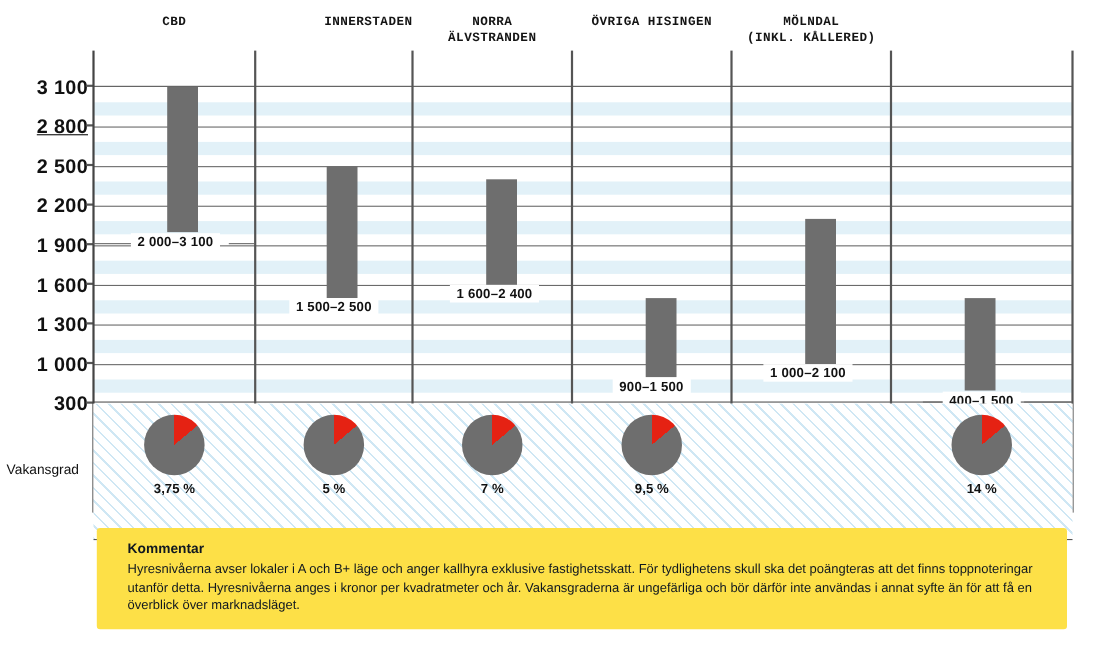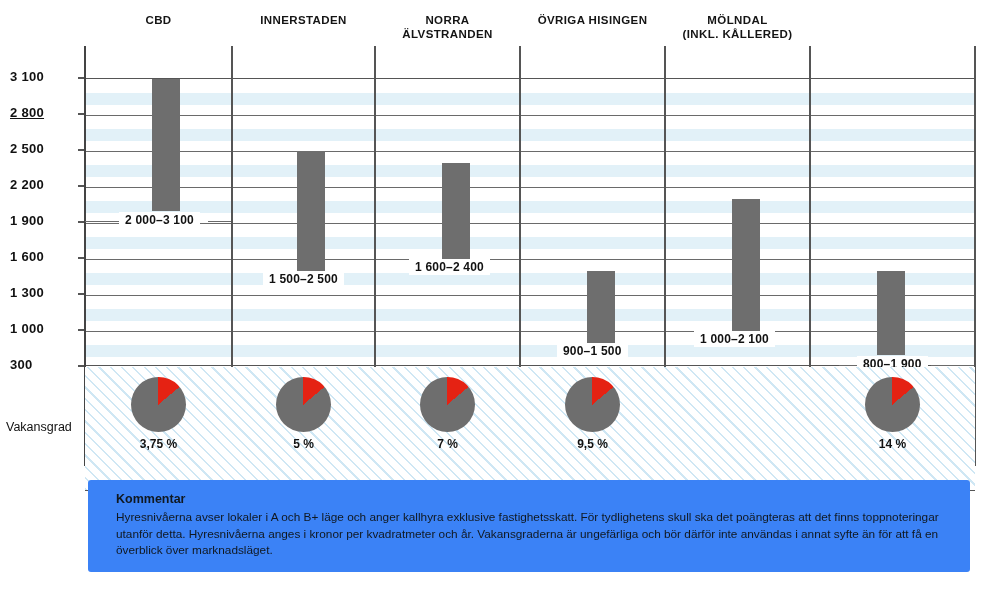--- a/index.html
+++ b/index.html
@@ -7,21 +7,21 @@
     margin: 0; padding: 0;
     width: 1000px; height: 592px;
     background: #ffffff;
     font-family: "Liberation Sans", sans-serif;
     color: #1a1a1a;
     overflow: hidden;
   }
   #root { position: relative; width: 1000px; height: 592px; }
 
   
-  .headers { position: absolute; left: 85px; top: 14px; width: 890px; height: 54px; }
+  .headers { position: absolute; left: 85px; top: 14px; width: 890px; height: 54px; font-family: Liberation Mono, monospace; }
   .col-head {
     position: absolute; top: 0; text-align: center;
     font-size: 11.5px; font-weight: bold; letter-spacing: .4px;
     line-height: 13.5px; color: #141414;
   }
 
   
   .plot {
     position: absolute; left: 85px; top: 78px;
     width: 890px; height: 288px;
@@ -31,22 +31,22 @@
   .band { position: absolute; left: 0; width: 890px; }
   .band.blue { background: #e2f1f8; }
   .gridline { position: absolute; left: 0; width: 890px; height: 1px; background: #6a6a6a; }
 
   
   .vsep { position: absolute; width: 1.5px; background: #555; top: 46px; height: 420px; }
   .vsep.axisline { background: #444; }
 
   
   .ylabel {
-    position: absolute; right: 0; width: 70px; 
-    font-size: 13px; font-weight: bold; color: #111; letter-spacing: .3px;
+    position: absolute; right: 0; width: 70px; text-align: right;
+    font-size: 18px; font-weight: bold; color: #111; letter-spacing: .3px;
   }
   .yticks { position: absolute; left: 0; top: 0; width: 80px; height: 592px; }
   .tickmark { position: absolute; left: 78px; width: 7px; height: 1.5px; background: #555; }
 
   
   .bar { position: absolute; background: #6e6e6e; }
 
   
   .range-label {
     position: absolute; font-size: 12px; font-weight: bold; color: #111;
@@ -70,41 +70,41 @@
   .pie { position: absolute; left: 50%; top: 10px; width: 55px; height: 55px;
          margin-left: -27.5px; border-radius: 50%; }
   .pie-pct {
     position: absolute; left: 0; width: 100%; top: 70px; text-align: center;
     font-size: 12px; font-weight: bold; color: #111;
   }
 
   
   .comment {
     position: absolute; left: 88px; top: 480px; width: 882px; height: 92px;
-    background: #3b82f6; border-radius: 3px; padding: 12px 28px 10px 28px;
+    background: #fde047; border-radius: 3px; padding: 12px 28px 10px 28px;
   }
   .comment h3 {
     margin: 0 0 3px 0; font-size: 12.5px; font-weight: bold; color: #101820;
   }
   .comment p {
     margin: 0; font-size: 11.8px; line-height: 16.5px; color: #101820;
   }
 </style>
 </head>
 <body>
 
 <div id="root">
 
   <div class="headers">
     <div class="col-head" style="left:0px;width:147px;">
       <div>CBD</div>
       <div></div>
       <div></div>
     </div>
-    <div class="col-head" style="left:147px;width:143px;">
+    <div class="col-head" style="left:147px;width:143px;text-align:right;">
       <div>INNERSTADEN</div>
       <div></div>
       <div></div>
     </div>
     <div class="col-head" style="left:290px;width:145px;">
       <div>NORRA</div>
       <div>ÄLVSTRANDEN</div>
       <div></div>
     </div>
     <div class="col-head" style="left:435px;width:145px;">
@@ -183,21 +183,21 @@
   <div class="range-label" style="left:263px; top:271px;">1 500–2 500</div>
 
   <div class="range-label" style="left:409px; top:259px;">1 600–2 400</div>
 
   <div class="range-label" style="left:557px; top:343px;">900–1 500</div>
 
   <div class="range-label" style="left:694px; top:331px;">1 000–2 100</div>
 
   <div class="leader" style="left:839px; top:365px; width:22px;"></div>
   <div class="leader" style="left:931px; top:365px; width:43px;"></div>
-  <div class="range-label" style="left:857px; top:356px;">800–1 900</div>
+  <div class="range-label" style="left:857px; top:356px;">400–1 500</div>
 
   <div class="vac-label">Vakansgrad</div>
   <div class="vac-band">
 
     <div class="pie-cell" style="left:0px;width:147px;">
       <div class="pie" style="background: conic-gradient(#e52213 0deg 50deg, #6e6e6e 50deg 360deg);"></div>
       <div class="pie-pct">3,75 %</div>
     </div>
 
     <div class="pie-cell" style="left:147px;width:143px;">

